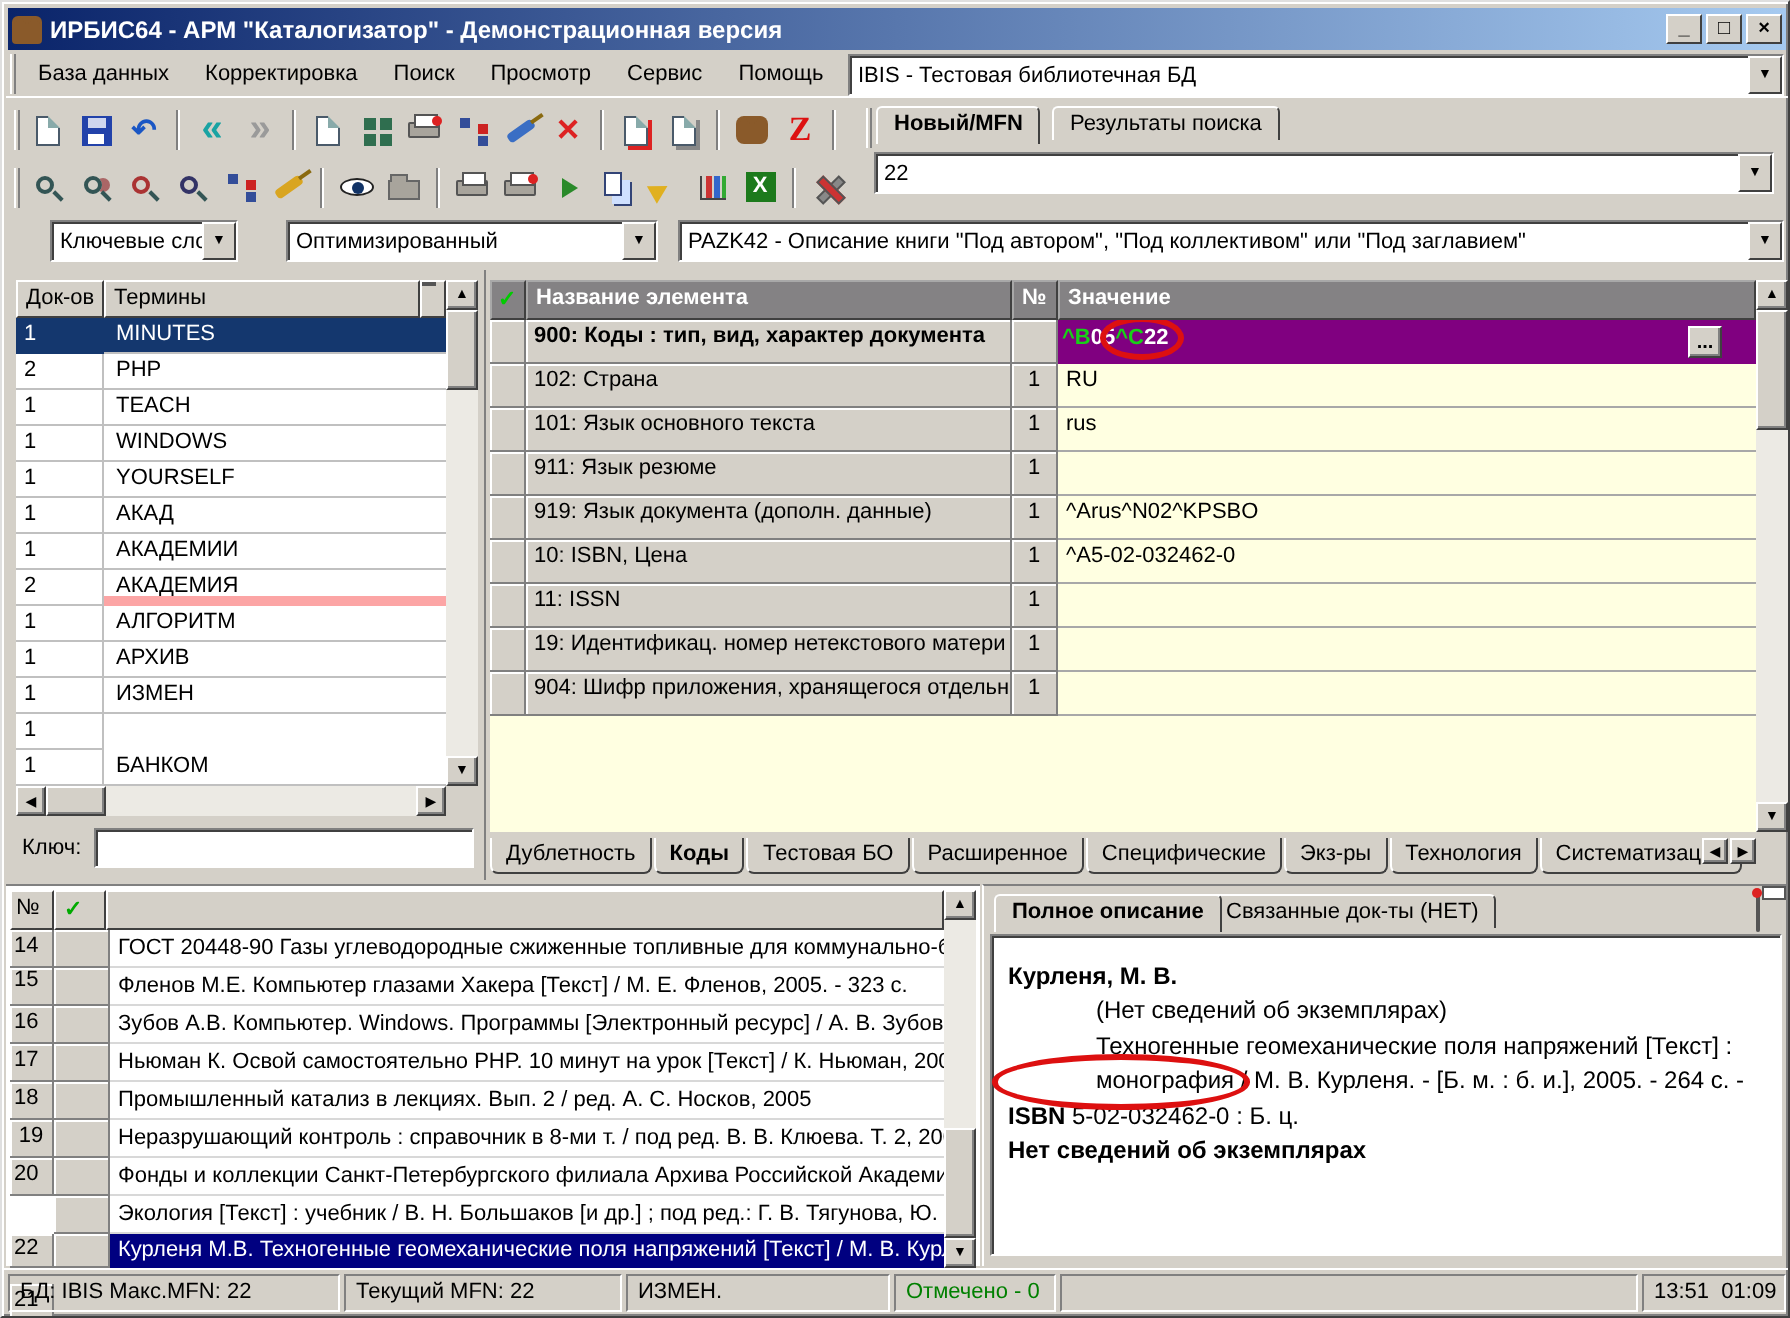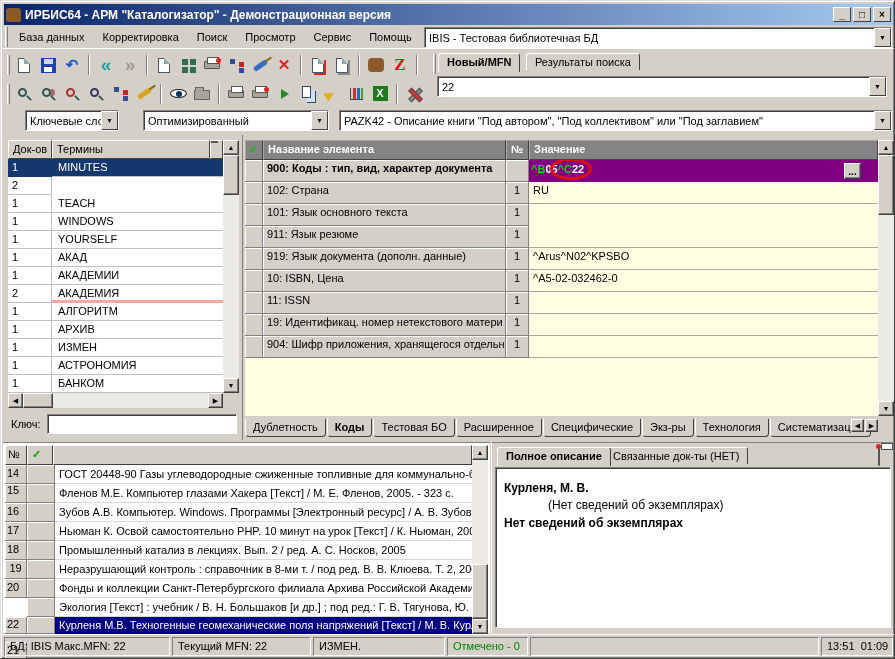--- a/index.html
+++ b/index.html
@@ -262,20 +262,21 @@
     <div class="abs hdr-cell" style="left:49px;top:5px;width:158px;height:19px;">Термины</div>
     <div class="abs hdr-cell" style="left:207px;top:5px;width:13px;height:19px;padding:2px 1px;"><span class="ic-pin"></span></div>
 
     <div class="abs" style="left:5px;top:24px;width:215px;height:234px;background:#fff;">
       <div class="abs" style="left:0;top:0px;width:215px;height:18px;">
           <span class="cell-gray abs sel-navy" style="left:0;width:44px;height:18px;border:none;box-shadow:none;">1</span>
           <span class="abs nowrap sel-navy" style="left:44px;width:171px;height:18px;font-size:11px;padding:2px 6px;border-bottom:1px solid #c0c0c0;">MINUTES</span>
         </div>
       <div class="abs" style="left:0;top:18px;width:215px;height:18px;">
           <span class="abs nowrap" style="left:0;width:44px;height:18px;font-size:11px;padding:2px 4px;border-right:1px solid #c0c0c0;border-bottom:1px solid #c0c0c0;">2</span>
+          <span class="abs nowrap" style="left:44px;width:171px;height:18px;font-size:11px;padding:2px 6px;border-bottom:1px solid #c0c0c0;">PHP</span>
         </div>
       <div class="abs" style="left:0;top:36px;width:215px;height:18px;">
           <span class="abs nowrap" style="left:0;width:44px;height:18px;font-size:11px;padding:2px 4px;border-right:1px solid #c0c0c0;border-bottom:1px solid #c0c0c0;">1</span>
           <span class="abs nowrap" style="left:44px;width:171px;height:18px;font-size:11px;padding:2px 6px;border-bottom:1px solid #c0c0c0;">TEACH</span>
         </div>
       <div class="abs" style="left:0;top:54px;width:215px;height:18px;">
           <span class="abs nowrap" style="left:0;width:44px;height:18px;font-size:11px;padding:2px 4px;border-right:1px solid #c0c0c0;border-bottom:1px solid #c0c0c0;">1</span>
           <span class="abs nowrap" style="left:44px;width:171px;height:18px;font-size:11px;padding:2px 6px;border-bottom:1px solid #c0c0c0;">WINDOWS</span>
         </div>
       <div class="abs" style="left:0;top:72px;width:215px;height:18px;">
@@ -285,37 +286,36 @@
       <div class="abs" style="left:0;top:90px;width:215px;height:18px;">
           <span class="abs nowrap" style="left:0;width:44px;height:18px;font-size:11px;padding:2px 4px;border-right:1px solid #c0c0c0;border-bottom:1px solid #c0c0c0;">1</span>
           <span class="abs nowrap" style="left:44px;width:171px;height:18px;font-size:11px;padding:2px 6px;border-bottom:1px solid #c0c0c0;">АКАД</span>
         </div>
       <div class="abs" style="left:0;top:108px;width:215px;height:18px;">
           <span class="abs nowrap" style="left:0;width:44px;height:18px;font-size:11px;padding:2px 4px;border-right:1px solid #c0c0c0;border-bottom:1px solid #c0c0c0;">1</span>
           <span class="abs nowrap" style="left:44px;width:171px;height:18px;font-size:11px;padding:2px 6px;border-bottom:1px solid #c0c0c0;">АКАДЕМИИ</span>
         </div>
       <div class="abs" style="left:0;top:126px;width:215px;height:18px;">
           <span class="abs nowrap" style="left:0;width:44px;height:18px;font-size:11px;padding:2px 4px;border-right:1px solid #c0c0c0;border-bottom:1px solid #c0c0c0;">2</span>
-          <span class="abs nowrap" style="left:44px;width:171px;height:18px;font-size:11px;padding:2px 6px;border-bottom:3px solid #fca5a5;">АКАДЕМИЯ</span>
+          <span class="abs nowrap" style="left:44px;width:171px;height:18px;font-size:11px;padding:2px 6px;border-bottom:5px solid #fca5a5;">АКАДЕМИЯ</span>
         </div>
       <div class="abs" style="left:0;top:144px;width:215px;height:18px;">
           <span class="abs nowrap" style="left:0;width:44px;height:18px;font-size:11px;padding:2px 4px;border-right:1px solid #c0c0c0;border-bottom:1px solid #c0c0c0;">1</span>
           <span class="abs nowrap" style="left:44px;width:171px;height:18px;font-size:11px;padding:2px 6px;border-bottom:1px solid #c0c0c0;">АЛГОРИТМ</span>
         </div>
       <div class="abs" style="left:0;top:162px;width:215px;height:18px;">
           <span class="abs nowrap" style="left:0;width:44px;height:18px;font-size:11px;padding:2px 4px;border-right:1px solid #c0c0c0;border-bottom:1px solid #c0c0c0;">1</span>
           <span class="abs nowrap" style="left:44px;width:171px;height:18px;font-size:11px;padding:2px 6px;border-bottom:1px solid #c0c0c0;">АРХИВ</span>
         </div>
       <div class="abs" style="left:0;top:180px;width:215px;height:18px;">
           <span class="abs nowrap" style="left:0;width:44px;height:18px;font-size:11px;padding:2px 4px;border-right:1px solid #c0c0c0;border-bottom:1px solid #c0c0c0;">1</span>
           <span class="abs nowrap" style="left:44px;width:171px;height:18px;font-size:11px;padding:2px 6px;border-bottom:1px solid #c0c0c0;">ИЗМЕН</span>
         </div>
       <div class="abs" style="left:0;top:198px;width:215px;height:18px;">
           <span class="abs nowrap" style="left:0;width:44px;height:18px;font-size:11px;padding:2px 4px;border-right:1px solid #c0c0c0;border-bottom:1px solid #c0c0c0;">1</span>
-          <span class="abs nowrap" style="left:44px;width:171px;height:18px;font-size:11px;padding:2px 6px;border-bottom:1px solid #c0c0c0;">АСТРОНОМИЯ</span>
         </div>
       <div class="abs" style="left:0;top:216px;width:215px;height:18px;">
           <span class="abs nowrap" style="left:0;width:44px;height:18px;font-size:11px;padding:2px 4px;border-right:1px solid #c0c0c0;border-bottom:1px solid #c0c0c0;">1</span>
           <span class="abs nowrap" style="left:44px;width:171px;height:18px;font-size:11px;padding:2px 6px;border-bottom:1px solid #c0c0c0;">БАНКОМ</span>
         </div>
     </div>
 
     <div class="abs strack" style="left:220px;top:5px;width:16px;height:253px;">
       <div class="sbtn abs" style="left:0;top:0;width:16px;height:15px;">▲</div>
       <div class="sthumb abs" style="left:0;top:15px;width:16px;height:40px;"></div>
@@ -354,20 +354,21 @@
     <div class="abs" style="left:0;top:47px;width:633px;height:22px;">
         <span class="cell-gray abs" style="left:0;width:18px;height:22px;"></span>
         <span class="cell-gray abs nowrap" style="left:18px;width:243px;height:22px;">102: Страна</span>
         <span class="cell-gray abs" style="left:261px;width:23px;height:22px;text-align:center;">1</span>
         <span class="cell-cream abs" style="left:284px;width:349px;height:22px;">RU</span>
       </div>
     <div class="abs" style="left:0;top:69px;width:633px;height:22px;">
         <span class="cell-gray abs" style="left:0;width:18px;height:22px;"></span>
         <span class="cell-gray abs nowrap" style="left:18px;width:243px;height:22px;">101: Язык основного текста</span>
         <span class="cell-gray abs" style="left:261px;width:23px;height:22px;text-align:center;">1</span>
+        <span class="cell-cream abs" style="left:284px;width:349px;height:22px;">rus</span>
       </div>
     <div class="abs" style="left:0;top:91px;width:633px;height:22px;">
         <span class="cell-gray abs" style="left:0;width:18px;height:22px;"></span>
         <span class="cell-gray abs nowrap" style="left:18px;width:243px;height:22px;">911: Язык резюме</span>
         <span class="cell-gray abs" style="left:261px;width:23px;height:22px;text-align:center;">1</span>
         <span class="cell-cream abs" style="left:284px;width:349px;height:22px;"></span>
       </div>
     <div class="abs" style="left:0;top:113px;width:633px;height:22px;">
         <span class="cell-gray abs" style="left:0;width:18px;height:22px;"></span>
         <span class="cell-gray abs nowrap" style="left:18px;width:243px;height:22px;">919: Язык документа (дополн. данные)</span>
@@ -470,20 +471,24 @@
     </div>
   </div>
 
   <div class="abs" style="left:490px;top:441px;width:403px;height:191px;border-top:1px solid #808080;border-left:1px solid #fff;">
     <span class="abs tab-top active" style="left:5px;top:3px;">Полное описание</span>
     <span class="abs tab-top" style="left:112px;top:4px;">Связанные док-ты (НЕТ)</span>
     <span class="abs" style="right:14px;top:5px;"><span class="ic-printer red"></span></span>
     <div class="abs inset" style="left:3px;top:24px;width:396px;height:161px;background:#fff;padding:6px 8px;font-size:12px;line-height:1.45;overflow:hidden;">
       <div style="font-weight:bold;margin-top:6px;">Курленя, М. В.</div>
       <div style="text-indent:44px;">(Нет сведений об экземплярах)</div>
+      <div style="text-indent:44px;">
+        <span>Техногенные геомеханические поля напряжений [Текст] :</span>
+        <span class="red-circle">монография</span><span> / М. В. Курленя. - [Б. м. : б. и.], 2005. - 264 с. - </span><b>ISBN</b><span> 5-02-032462-0 : Б. ц.</span>
+      </div>
       <div style="font-weight:bold;">Нет сведений об экземплярах</div>
     </div>
   </div>
 
   <div class="abs" style="left:0;top:633px;width:895px;height:24px;border-top:1px solid #fff;">
     <span class="status-panel" style="left:3px;width:166px;">БД: IBIS Макс.MFN: 22</span>
     <span class="status-panel" style="left:171px;width:139px;">Текущий MFN: 22</span>
     <span class="status-panel" style="left:312px;width:132px;">ИЗМЕН.</span>
     <span class="status-panel" style="left:446px;width:81px;color:#008000;">Отмечено - 0</span>
     <span class="status-panel" style="left:529px;width:289px;"></span>

